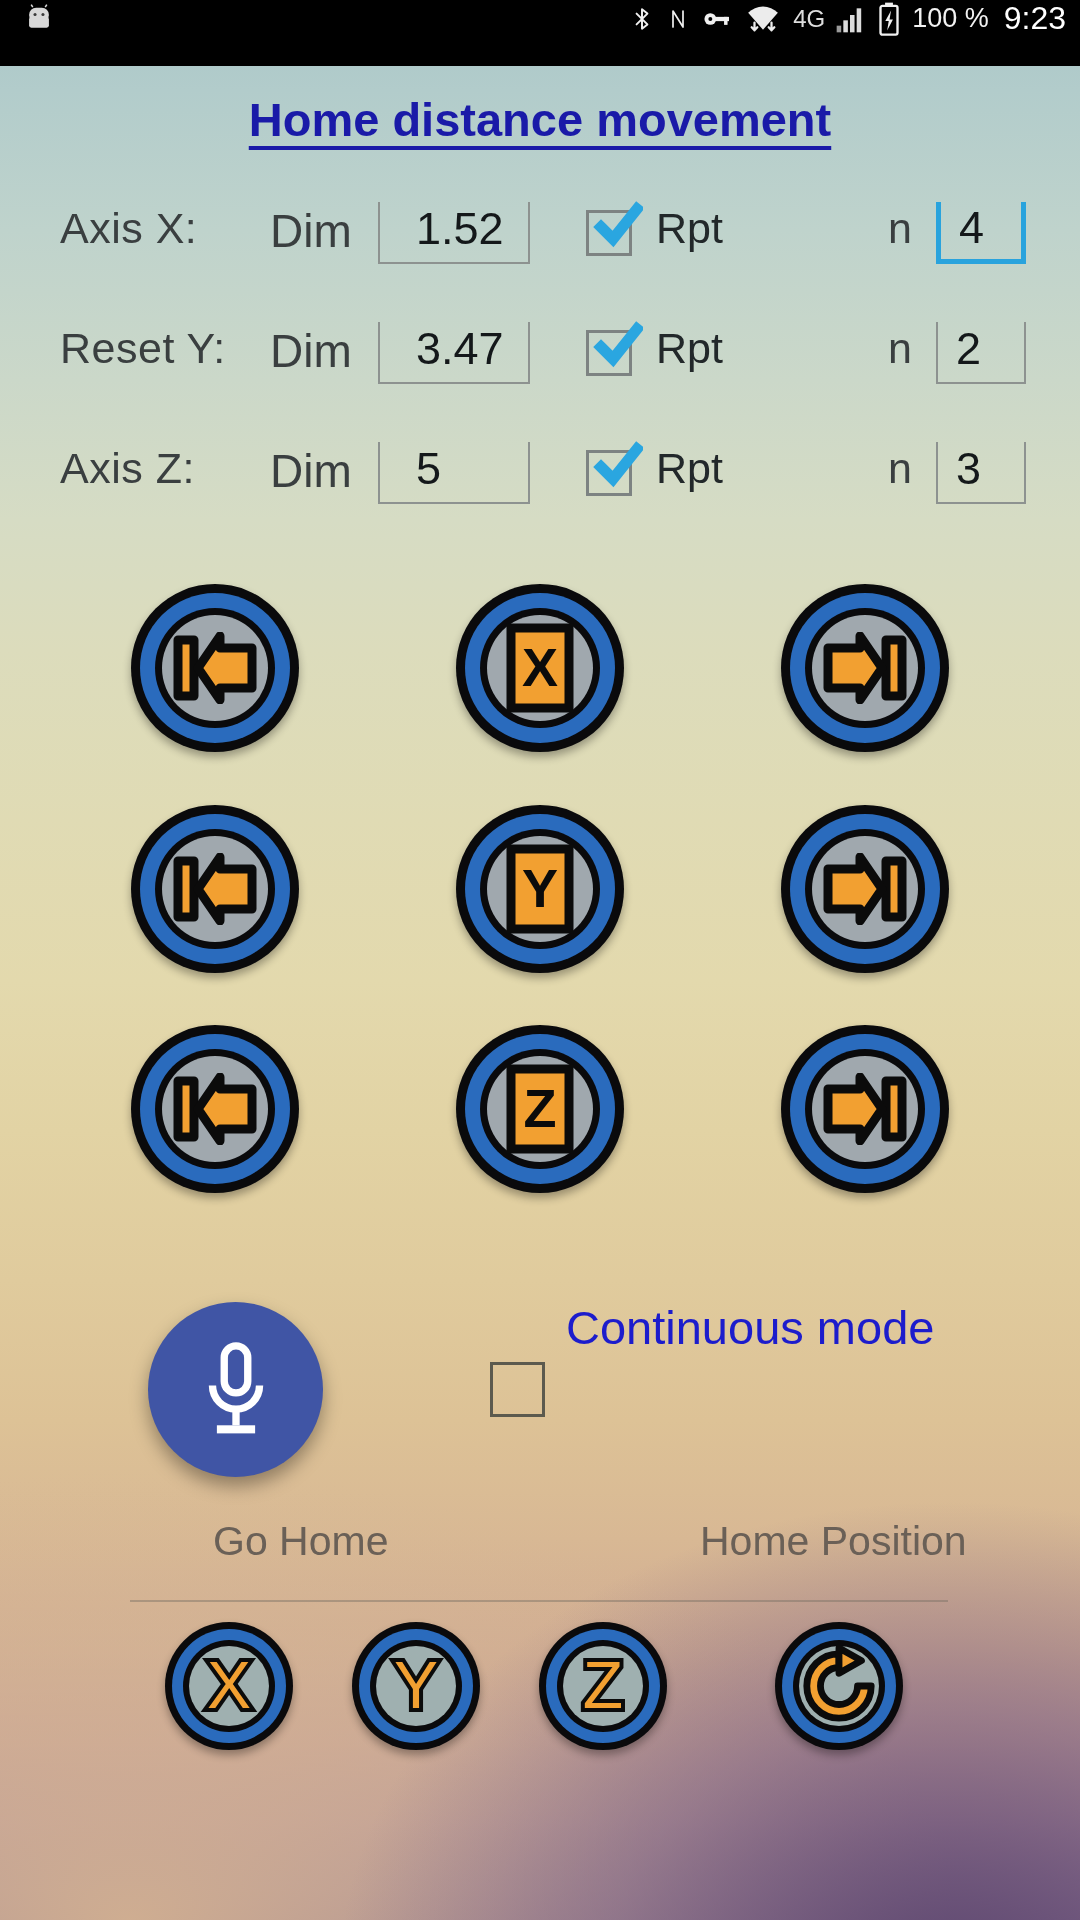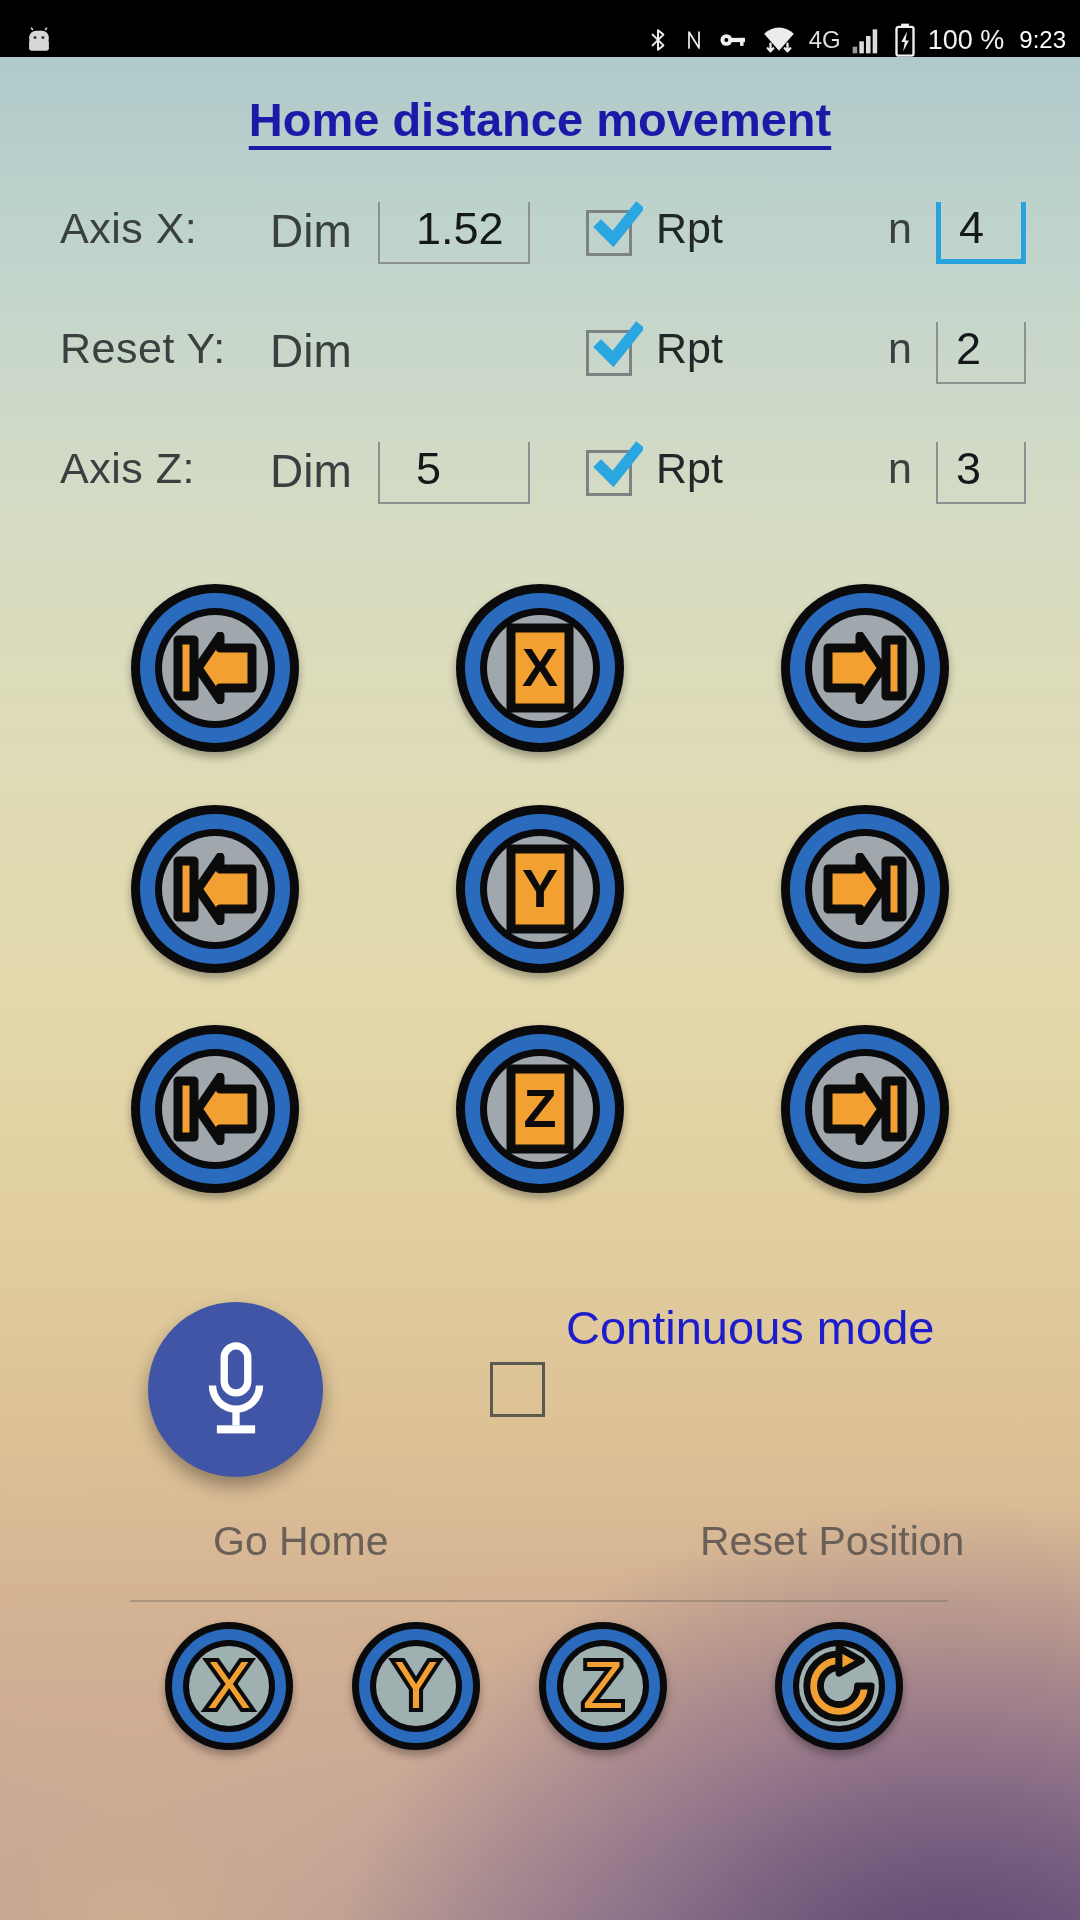--- a/index.html
+++ b/index.html
@@ -34,38 +34,38 @@
         #b08c9a 1820px,
         #9a7b98 1880px,
         #8d7094 1920px);
   }
 
   
   #statusbar {
     position: absolute;
     top: 0; left: 0;
     width: 1080px;
-    height: 57px;
+    height: 66px;
     background: #000;
     display: flex;
-    align-items: flex-end;
+    align-items: flex-start;
     z-index: 50;
   }
   .sb-left { display: flex; align-items: center; padding-left: 22px; }
   .sb-right {
     margin-left: auto;
     display: flex;
     align-items: center;
     gap: 11px;
     padding-right: 14px;
     color: #e8e8e8;
   }
   .sb-icon { display: inline-flex; align-items: center; justify-content: center; }
   .sb-text { font-size: 27px; color: #f2f2f2; letter-spacing: 0px; }
-  .sb-time { font-size: 24px; color: #ffffff; font-weight: 500; margin-left: 4px; }
+  .sb-time { font-size: 32px; color: #ffffff; font-weight: 500; margin-left: 4px; }
   .sb-4g { font-size: 24px; color: #dedede; margin-right: -2px; }
 
   
   #title {
     position: absolute;
     top: 92px;
     left: 0;
     width: 1080px;
     text-align: center;
     font-size: 47px;
@@ -345,20 +345,21 @@
       </svg>
     </span>
     <span class="rpt-label">Rpt</span>
     <span class="n-label">n</span>
     <input class="field field-n focused" value="4" style="">
   </div>
 
   <div class="axis-row" style="top:316px">
     <span class="axis-label">Reset Y:</span>
     <span class="dim-label">Dim</span>
+    <input class="field field-dim" value="3.47" style="">
     <span class="chk-box">
       <svg class="tick" viewBox="0 0 52 52" style="display: block;">
         <path d="M10 28 L22 40 L46 10" fill="none" stroke="#2aa6e0" stroke-width="11" stroke-linecap="square" stroke-linejoin="miter"></path>
       </svg>
     </span>
     <span class="rpt-label">Rpt</span>
     <span class="n-label">n</span>
     <input class="field field-n" value="2" style="">
   </div>
 
@@ -469,21 +470,21 @@
       <path d="M10 31 A16 16 0 0 0 42 31" fill="none" stroke="#fff" stroke-width="5" stroke-linecap="butt"></path>
       <rect x="23.5" y="45" width="5" height="13" fill="#fff"></rect>
       <rect x="13" y="58" width="26" height="5.5" fill="#fff"></rect>
     </svg>
   </div>
 
   <span id="cont-box"></span>
   <span id="cont-label">Continuous mode</span>
 
   <span class="foot-label" id="go-home-label">Go Home</span>
-  <span class="foot-label" id="reset-pos-label">Reset Position</span>
+  <span class="foot-label" id="reset-pos-label">Home Position</span>
   <div id="divider"></div>
 
   <div class="cbtn small" style="left:165px; top:1622px">
     <span class="face">
       <svg width="72" height="80" viewBox="0 0 72 80">
         <text x="36" y="62" font-family="Liberation Sans, sans-serif" font-size="66" fill="#F2A031" stroke="#0b0b0b" stroke-width="8" paint-order="stroke" text-anchor="middle">X</text>
       </svg>
     </span>
   </div>
   <div class="cbtn small" style="left:352px; top:1622px">

